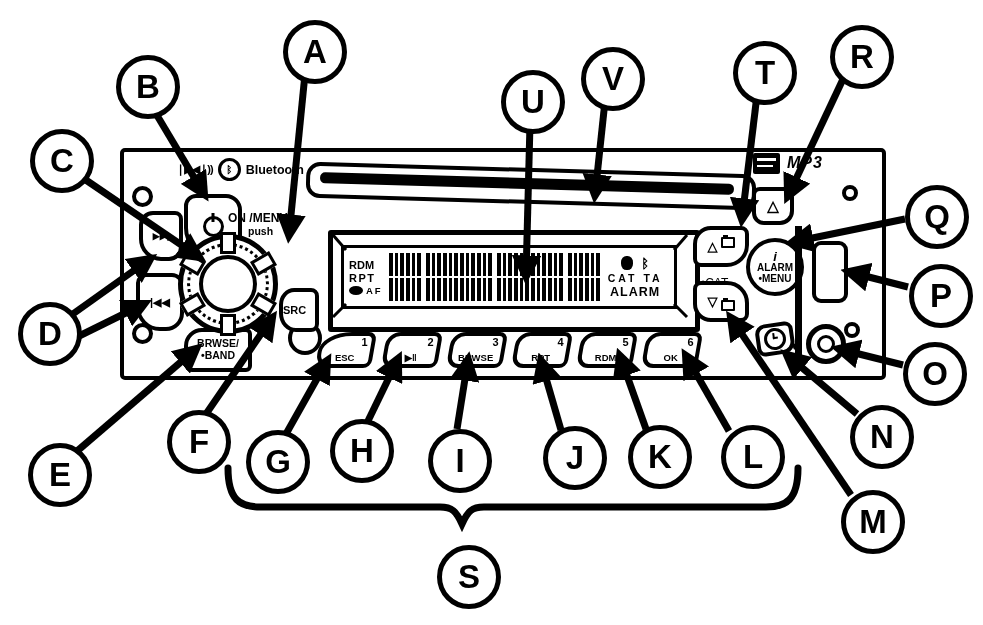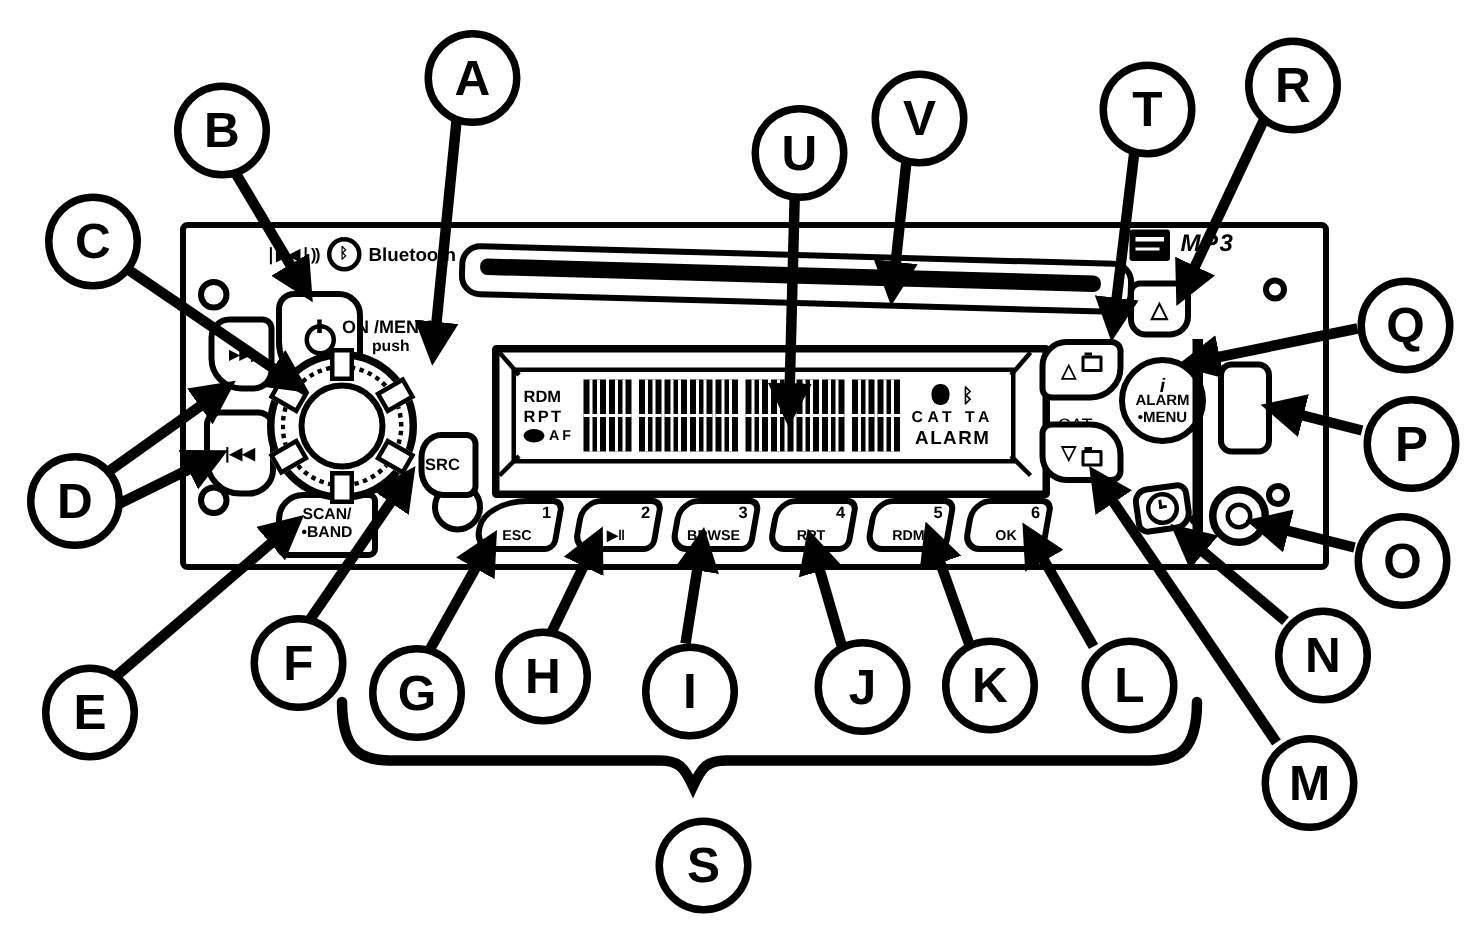--- a/index.html
+++ b/index.html
@@ -15,21 +15,21 @@
        justify-content:center;font-weight:bold;z-index:2;box-sizing:border-box;}
   
   .power{left:184px;top:194px;width:58px;height:64px;border-radius:12px 16px 22px 30px;}
   .power-icon{width:15px;height:15px;border:3px solid #000;border-radius:50%;position:relative;}
   .power-icon::after{content:"";position:absolute;left:50%;top:-6px;width:3px;height:9px;background:#000;transform:translateX(-50%);}
   .seek-up{left:139px;top:211px;width:44px;height:50px;border-radius:14px 8px 14px 22px;font-size:9px;}
   .seek-down{left:136px;top:273px;width:48px;height:58px;border-radius:10px 12px 18px 24px;font-size:11px;}
   .scan{left:184px;top:328px;width:68px;height:44px;border-radius:18px 6px 6px 8px;flex-direction:column;font-size:10.5px;line-height:1.1;}
   .band{left:272px;top:226px;width:60px;height:56px;border-radius:42% 10px 10px 38%;flex-direction:column;
         align-items:flex-end;padding-right:5px;font-size:10.5px;line-height:1.15;}
-  .src{left:279px;top:288px;width:40px;height:44px;border-radius:38% 8px 8px 42%;justify-content:center;padding-right:8px;font-size:11px;}
+  .src{left:279px;top:288px;width:40px;height:44px;border-radius:38% 8px 8px 42%;justify-content:flex-start;padding-right:8px;font-size:11px;}
   
   .knob{left:178px;top:234px;width:100px;height:100px;z-index:2;}
   .knob-ring{position:absolute;inset:0;border:5px solid #000;border-radius:50%;background:#fff;}
   .knob-knurl{position:absolute;inset:9px;border:3px dotted #000;border-radius:50%;}
   .knob-inner{position:absolute;inset:21px;border:4px solid #000;border-radius:50%;background:#fff;}
   .tick{position:absolute;left:42px;top:-2px;width:10px;height:16px;background:#fff;border:3px solid #000;
         transform-origin:8px 52px;}
   .knob-label1{left:228px;top:211px;font-size:12px;font-weight:bold;z-index:2;}
   .knob-label2{left:248px;top:225px;font-size:10.5px;font-weight:bold;z-index:2;}
   
@@ -121,21 +121,21 @@
   </div>
 
   <div class="btn seek-up">
     <span>▶▶|</span>
   </div>
   <div class="btn seek-down">
     <span>|◀◀</span>
   </div>
 
   <div class="btn scan">
-    <span>SCAN/</span>
+    <span>BRWSE/</span>
     <span>•BAND</span>
   </div>
 
   <div class="abs knob">
     <div class="knob-ring"></div>
     <div class="knob-knurl"></div>
     <span class="tick" style="transform:rotate(0deg);"></span>
     <span class="tick" style="transform:rotate(60deg);"></span>
     <span class="tick" style="transform:rotate(120deg);"></span>
     <span class="tick" style="transform:rotate(180deg);"></span>

